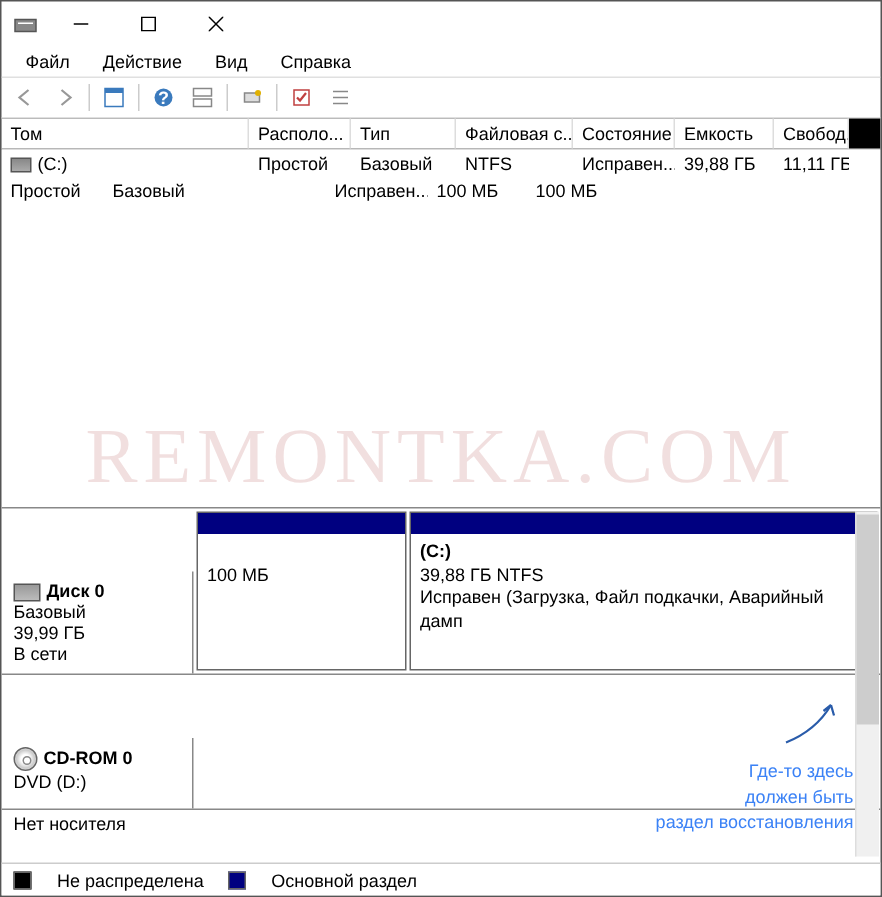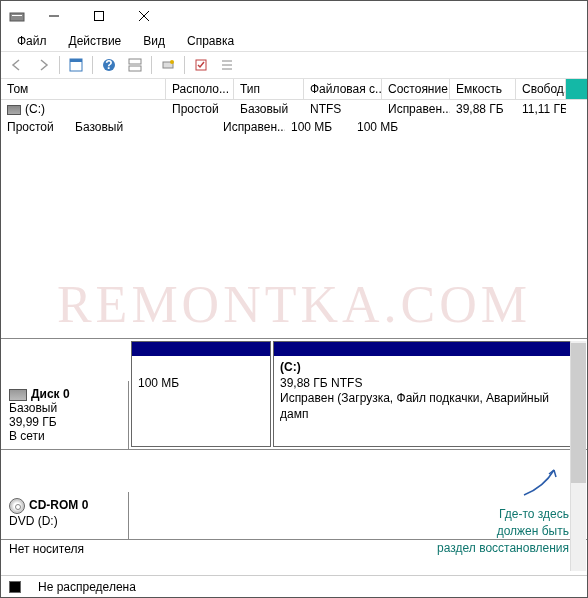--- a/index.html
+++ b/index.html
@@ -10,42 +10,42 @@
 .win-btns { display: flex; }
 .win-btn { width: 45px; height: 30px; display: flex; align-items: center; justify-content: center; }
 .win-btn svg { width: 10px; height: 10px; }
 .menubar { height: 20px; display: flex; align-items: center; padding: 0 12px; gap: 14px; }
 .menubar span { padding: 2px 4px; }
 .toolbar { height: 28px; border-top: 1px solid #e0e0e0; border-bottom: 1px solid #e0e0e0; display: flex; align-items: center; padding: 0 4px; gap: 2px; }
 .tool-btn { width: 24px; height: 22px; display: flex; align-items: center; justify-content: center; border: 1px solid transparent; }
 .tool-btn.disabled { opacity: 0.4; }
 .tool-sep { width: 1px; height: 18px; background: #ccc; margin: 0 2px; }
 .upper { height: 260px; border-bottom: 1px solid #888; }
-.table-header { display: flex; background: #14b8a6; border-bottom: 1px solid #ddd; }
+.table-header { display: flex; background: #000000; border-bottom: 1px solid #ddd; }
 .th { border-right: 1px solid #ddd; padding: 3px 6px; white-space: nowrap; overflow: hidden; background: #fff; }
 .table-body { }
 .tr { display: flex; }
 .td { padding: 2px 6px; white-space: nowrap; overflow: hidden; }
 .vol-icon { display: inline-block; width: 14px; height: 10px; background: linear-gradient(#888,#aaa); border: 1px solid #555; margin-right: 4px; vertical-align: middle; }
 .lower { position: relative; }
 .disk-row { display: flex; border-bottom: 1px solid #888; }
 .disk-label { width: 128px; padding: 6px 8px; border-right: 1px solid #888; margin-top: 42px; }
 .disk-label b { font-weight: 600; }
 .disk-icon { display: inline-block; width: 18px; height: 12px; background: linear-gradient(#999,#bbb); border: 1px solid #555; margin-right: 4px; vertical-align: middle; }
 .cd-icon { display:inline-block; width:16px; height:16px; border-radius:50%; border:1px solid #666; background:radial-gradient(circle,#fff 30%,#ccc 60%,#eee 100%); margin-right:4px; vertical-align:middle; position:relative;}
 .cd-icon:after{content:"";position:absolute;width:4px;height:4px;border-radius:50%;background:#fff;border:1px solid #888;left:5px;top:5px;}
 .partitions { flex: 1; display: flex; padding: 2px; gap: 2px; }
 .partition { border: 1px solid #666; display: flex; flex-direction: column; overflow: hidden; }
 .part-header { height: 14px; background: #000080; }
 .part-body { padding: 4px 6px; line-height: 1.3; }
 .part-body b { font-weight: 600; }
 .legend { position: absolute; bottom: 0; left: 0; right: 0; height: 22px; border-top: 1px solid #ccc; display: flex; align-items: center; padding: 0 8px; gap: 16px; background:#fff;}
 .legend-item { display: flex; align-items: center; gap: 17px; }
 .legend-sw { width: 12px; height: 12px; border: 1px solid #666; }
-.annotation { position: absolute; right: 18px; bottom: 40px; color: #0f766e; text-align: right; line-height: 1.3; font-size: 13px; }
+.annotation { position: absolute; right: 18px; bottom: 40px; color: #3b82f6; text-align: right; line-height: 1.3; font-size: 13px; }
 .arrow { position: absolute; right: 28px; bottom: 100px; }
 .watermark { position: absolute; top: 50%; left: 50%; transform: translate(-50%,-40%); font-size: 52px; font-family: Georgia, serif; color: rgba(160,40,40,0.15); letter-spacing: 4px; pointer-events: none; white-space: nowrap; }
 .scrollbar-v { position:absolute; right:1px; top:340px; width:16px; height:230px; background:#f0f0f0; border-left:1px solid #ddd;}
 .scroll-thumb{background:#cdcdcd;height:140px;margin-top:2px;}
 .col-tom{width:165px}.col-rasp{width:68px}.col-tip{width:70px}.col-fs{width:78px}.col-sost{width:68px}.col-em{width:66px}.col-svob{width:50px;text-align:right}
 </style>
 </head>
 <body>
 
 <div class="titlebar">
@@ -216,15 +216,19 @@
   <span>Где-то здесь</span><br>
   <span>должен быть</span><br>
   <span>раздел восстановления</span>
 </div>
 
 <div class="legend">
   <div class="legend-item">
     <div class="legend-sw" style="background:#000"></div>
     <span>Не распределена</span>
   </div>
+  <div class="legend-item">
+    <div class="legend-sw" style="background:#000080"></div>
+    <span>Основной раздел</span>
+  </div>
 </div>
 
 <div class="watermark">REMONTKA.COM</div>
 
 </body></html>

